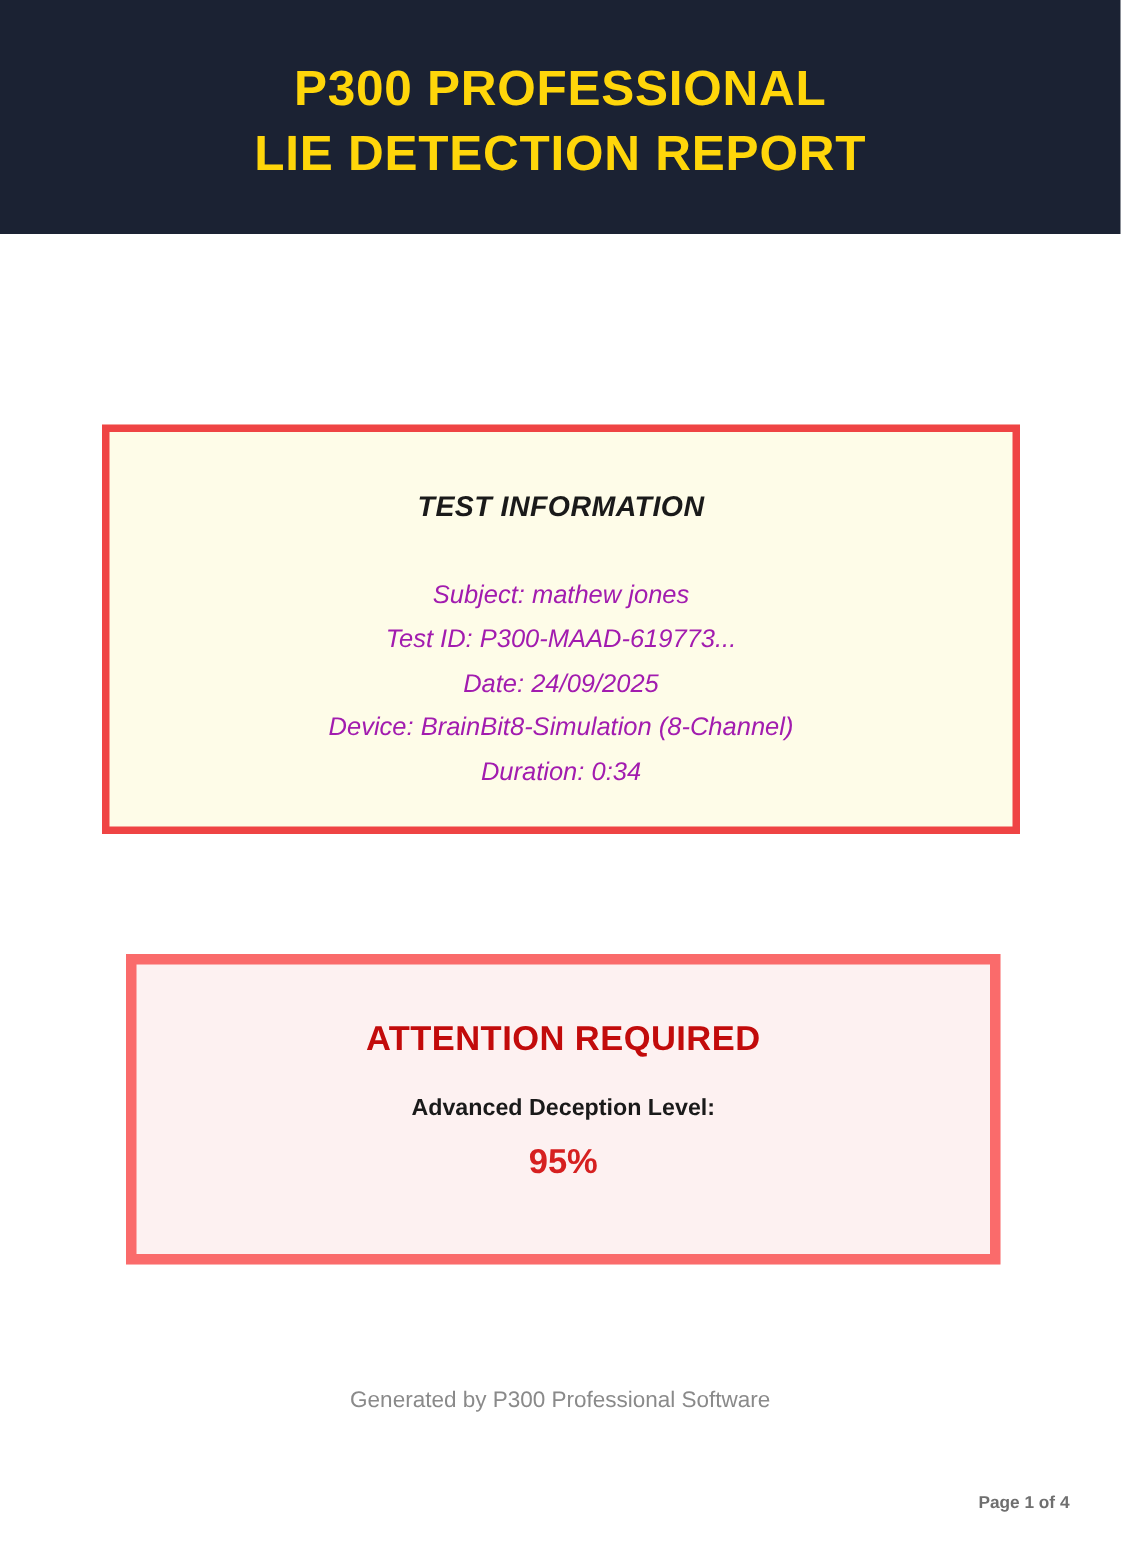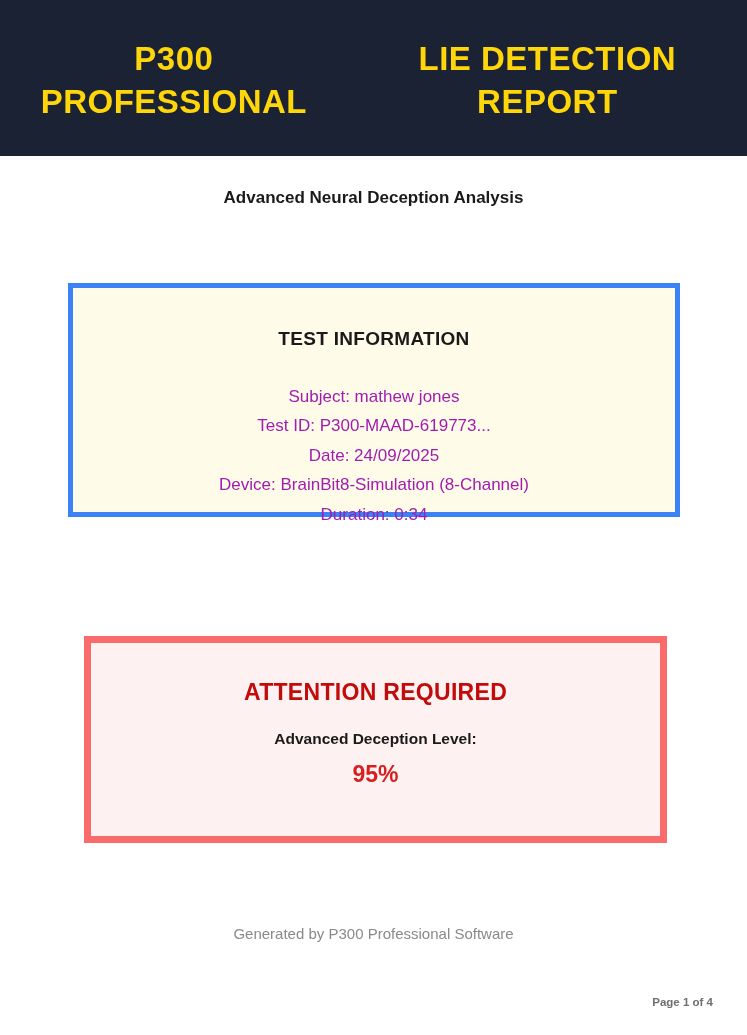--- a/index.html
+++ b/index.html
@@ -21,21 +21,21 @@
     height: 1035px;
     position: relative;
     background: #ffffff;
   }
   
   .header-banner {
     background: #1b2233;
     width: 100%;
     height: 156px;
     display: flex;
-    flex-direction: row;
+    flex-direction: column;
     align-items: center;
     justify-content: center;
     padding-top: 6px;
   }
   .header-title-line {
     color: #ffd60a;
     font-size: 33px;
     font-weight: bold;
     letter-spacing: 0.5px;
     line-height: 1.30;
@@ -48,24 +48,25 @@
     font-weight: bold;
     color: #1a1a1a;
     margin-top: 32px;
   }
   
   .info-box {
     position: absolute;
     left: 68px;
     top: 283px;
     width: 612px;
-    height: 234px;
+    height: 273px;
     background: #fefce8;
-    border: 5px solid #3b82f6;
+    border: 5px solid #ef4444;
     padding-top: 40px;
+    font-style: italic;
   }
   .info-box-title {
     text-align: center;
     font-size: 19px;
     font-weight: bold;
     color: #1a1a1a;
     letter-spacing: 0.3px;
   }
   .info-lines {
     margin-top: 32px;
@@ -137,21 +138,20 @@
 </head>
 <body>
 
 <div class="page">
 
   <div class="header-banner">
     <div class="header-title-line">P300 PROFESSIONAL</div>
     <div class="header-title-line">LIE DETECTION REPORT</div>
   </div>
 
-  <div class="subtitle">Advanced Neural Deception Analysis</div>
 
   <div class="info-box">
     <div class="info-box-title">TEST INFORMATION</div>
     <div class="info-lines">
       <div class="info-line">Subject: mathew jones</div>
       <div class="info-line">Test ID: P300-MAAD-619773...</div>
       <div class="info-line">Date: 24/09/2025</div>
       <div class="info-line">Device: BrainBit8-Simulation (8-Channel)</div>
       <div class="info-line">Duration: 0:34</div>
     </div>

